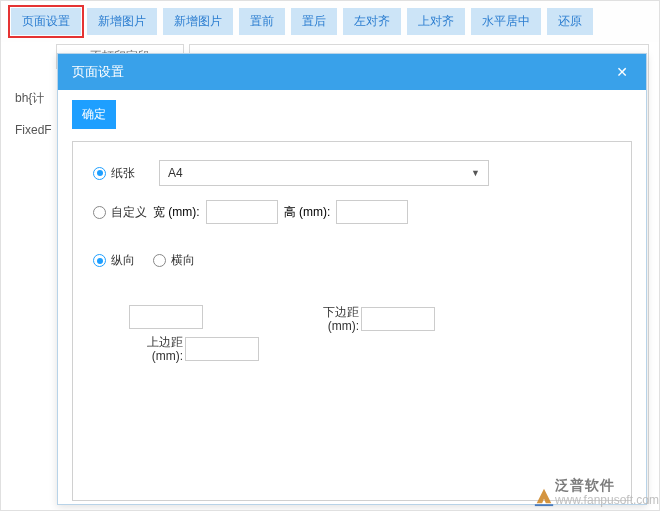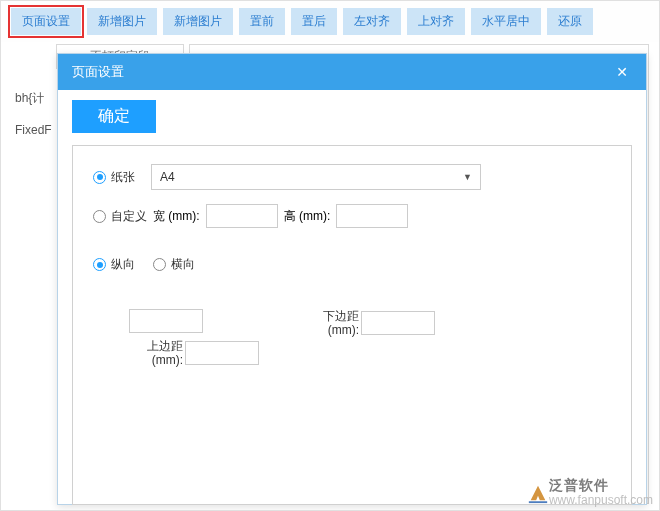--- a/index.html
+++ b/index.html
@@ -89,22 +89,22 @@
     }
     .dialog-buttons {
       padding: 10px 14px 12px 14px;
       display: flex;
       gap: 8px;
     }
     .primary-btn {
       background: #1e9fff;
       color: #fff;
       border: none;
-      padding: 6px 26px;
-      font-size: 16px;
+      padding: 6px 10px;
+      font-size: 12px;
       cursor: pointer;
     }
     .dialog-body {
       border: 1px solid #d0d0d0;
       margin: 0 14px 14px 14px;
       padding: 18px 20px;
       height: 360px;
       position: relative;
     }
     .row {
@@ -134,21 +134,21 @@
       content: '';
       width: 6px; height: 6px;
       background: #1e9fff;
       border-radius: 50%;
     }
     .radio-dot.checked {
       border-color: #1e9fff;
     }
     .select-box {
       flex: 1;
-      margin-left: 8px;
+      margin-left: 16px;
       border: 1px solid #ccc;
       height: 26px;
       display: flex;
       align-items: center;
       justify-content: space-between;
       padding: 0 8px;
       color: #333;
       cursor: pointer;
       max-width: 330px;
     }
@@ -197,25 +197,25 @@
       width: 74px;
       padding: 0 4px;
     }
     .orientation-row {
       display: flex;
       gap: 18px;
       margin-top: 28px;
     }
     .watermark {
       position: absolute;
-      right: 6px;
+      right: 0;
       bottom: 3px;
       z-index: 20;
       display: flex;
-      align-items: center;
+      align-items: flex-end;
       color: #9b9b9b;
       font-size: 11px;
       opacity: 0.9;
     }
     .wm-logo {
       width: 22px; height: 22px;
       position: relative;
     }
     .wm-logo svg { width: 22px; height: 22px; }
     .wm-text { display: flex; flex-direction: column; line-height: 1.1; }

